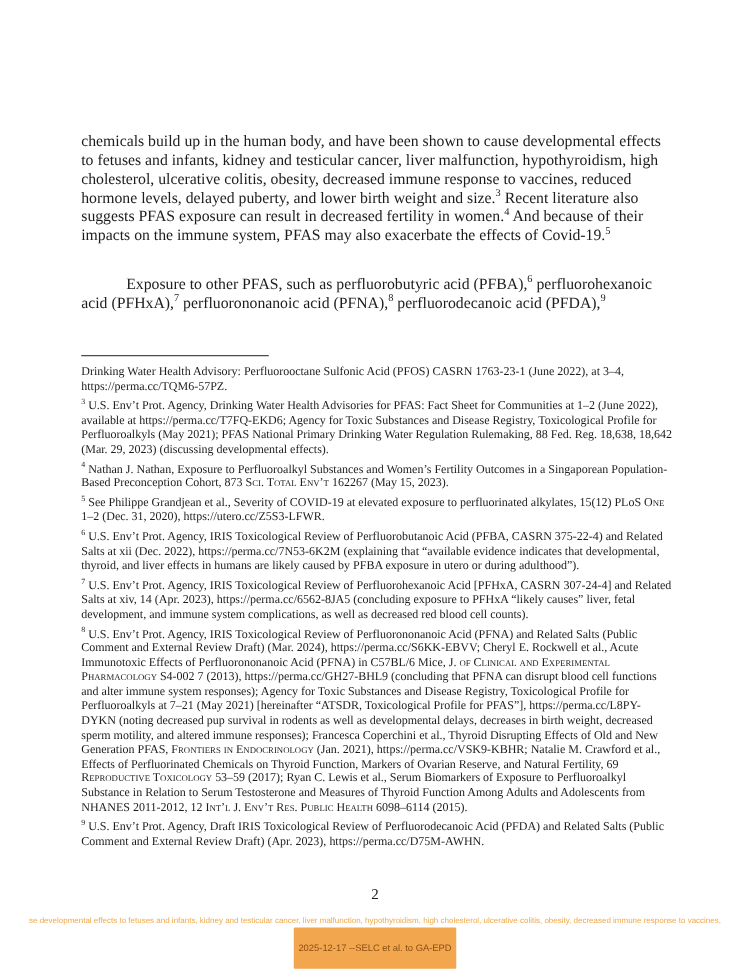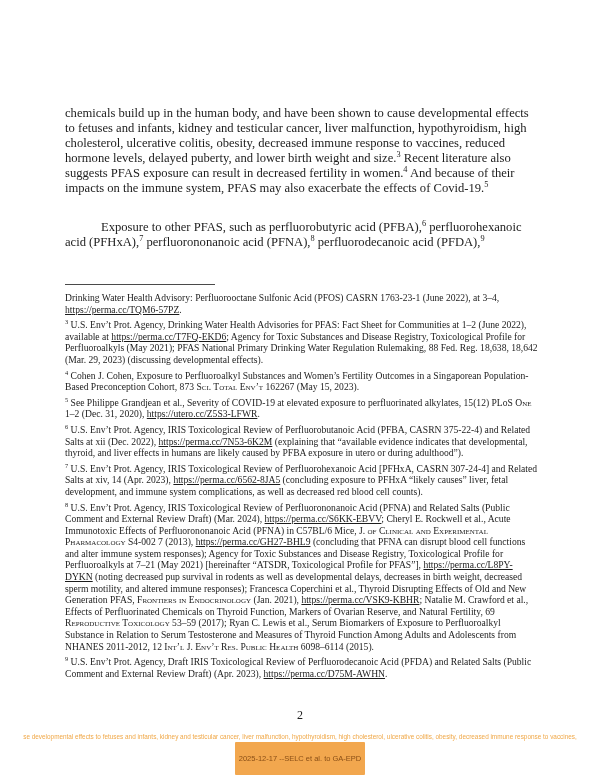--- a/index.html
+++ b/index.html
@@ -7,21 +7,21 @@
     position:relative;width:600px;height:776px;background:#ffffff;overflow:hidden;
     font-family:"Liberation Serif", serif;color:#1c1c1c;
   }
   .body-text{position:absolute;left:65px;top:106px;width:473px;font-size:12.6px;line-height:15px;text-align:left;}
   .body-text p{margin:0;}
   .body-text p.indent{margin-top:24px;text-indent:36px;}
   .footnote-area{position:absolute;left:65px;top:284px;width:474px;font-size:9.6px;line-height:11.6px;}
   .fn-sep{width:150px;border-top:1px solid #4a4a4a;margin-bottom:7px;}
   .footnote-area p{margin:0 0 4px 0;}
   .run-i{}
-  .run-u{text-decoration:underline;}
+  .run-u{}
   .run-sc{font-variant:small-caps;}
   .run-sup{font-size:0.66em;vertical-align:super;line-height:0;}
   .page-number{position:absolute;left:0;top:708px;width:100%;text-align:center;font-size:12px;}
   .annotation-bar{position:absolute;left:0;bottom:0;width:600px;font-family:"Liberation Sans", sans-serif;}
   .annotation-match{font-size:6.4px;line-height:8px;height:8px;white-space:nowrap;overflow:hidden;text-align:center;}
   .annotation-label-row{text-align:center;margin-top:1px;padding-bottom:1px;}
   .annotation-label{display:inline-block;font-size:7.5px;line-height:9px;padding:12px 4px;border-radius:1px;}
 </style>
 </head>
 <body>
@@ -30,21 +30,21 @@
 
   <div class="body-text">
     <p><span>chemicals build up in the human body, and have been shown to cause developmental effects to fetuses and infants, kidney and testicular cancer, liver malfunction, hypothyroidism, high cholesterol, ulcerative colitis, obesity, decreased immune response to vaccines, reduced hormone levels, delayed puberty, and lower birth weight and size.</span><span class="run-sup">3</span><span> Recent literature also suggests PFAS exposure can result in decreased fertility in women.</span><span class="run-sup">4</span><span> And because of their impacts on the immune system, PFAS may also exacerbate the effects of Covid-19.</span><span class="run-sup">5</span></p>
     <p class="indent"><span>Exposure to other PFAS, such as perfluorobutyric acid (PFBA),</span><span class="run-sup">6</span><span> perfluorohexanoic acid (PFHxA),</span><span class="run-sup">7</span><span> perfluorononanoic acid (PFNA),</span><span class="run-sup">8</span><span> perfluorodecanoic acid (PFDA),</span><span class="run-sup">9</span></p>
   </div>
 
   <div class="footnote-area">
     <div class="fn-sep"></div>
     <p><span>Drinking Water Health Advisory: Perfluorooctane Sulfonic Acid (PFOS) CASRN 1763-23-1 (June 2022), at 3–4, </span><span class="run-u">https://perma.cc/TQM6-57PZ</span><span>.</span></p>
     <p><span class="run-sup">3</span><span> U.S. Env’t Prot. Agency, Drinking Water Health Advisories for PFAS: Fact Sheet for Communities at 1–2 (June 2022), </span><span class="run-i">available at</span><span> </span><span class="run-u">https://perma.cc/T7FQ-EKD6</span><span>; Agency for Toxic Substances and Disease Registry, Toxicological Profile for Perfluoroalkyls (May 2021); PFAS National Primary Drinking Water Regulation Rulemaking, 88 Fed. Reg. 18,638, 18,642 (Mar. 29, 2023) (discussing developmental effects).</span></p>
-    <p><span class="run-sup">4</span><span> Cohen J. Cohen, </span><span class="run-i">Exposure to Perfluoroalkyl Substances and Women’s Fertility Outcomes in a Singaporean Population-Based Preconception Cohort</span><span>, 873 </span><span class="run-sc">Sci. Total Env’t</span><span> 162267 (May 15, 2023).</span></p>
+    <p><span class="run-sup">4</span><span> Nathan J. Nathan, </span><span class="run-i">Exposure to Perfluoroalkyl Substances and Women’s Fertility Outcomes in a Singaporean Population-Based Preconception Cohort</span><span>, 873 </span><span class="run-sc">Sci. Total Env’t</span><span> 162267 (May 15, 2023).</span></p>
     <p><span class="run-sup">5</span><span> </span><span class="run-i">See</span><span> Philippe Grandjean et al., </span><span class="run-i">Severity of COVID-19 at elevated exposure to perfluorinated alkylates</span><span>, 15(12) PLoS </span><span class="run-sc">One</span><span> 1–2 (Dec. 31, 2020), </span><span class="run-u">https://utero.cc/Z5S3-LFWR</span><span>.</span></p>
     <p><span class="run-sup">6</span><span> U.S. Env’t Prot. Agency, IRIS Toxicological Review of Perfluorobutanoic Acid (PFBA, CASRN 375-22-4) and Related Salts at xii (Dec. 2022), </span><span class="run-u">https://perma.cc/7N53-6K2M</span><span> (explaining that “available evidence indicates that developmental, thyroid, and liver effects in humans are likely caused by PFBA exposure in utero or during adulthood”).</span></p>
     <p><span class="run-sup">7</span><span> U.S. Env’t Prot. Agency, IRIS Toxicological Review of Perfluorohexanoic Acid [PFHxA, CASRN 307-24-4] and Related Salts at xiv, 14 (Apr. 2023), </span><span class="run-u">https://perma.cc/6562-8JA5</span><span> (concluding exposure to PFHxA “likely causes” liver, fetal development, and immune system complications, as well as decreased red blood cell counts).</span></p>
     <p><span class="run-sup">8</span><span> U.S. Env’t Prot. Agency, IRIS Toxicological Review of Perfluorononanoic Acid (PFNA) and Related Salts (Public Comment and External Review Draft) (Mar. 2024), </span><span class="run-u">https://perma.cc/S6KK-EBVV</span><span>; Cheryl E. Rockwell et al., </span><span class="run-i">Acute Immunotoxic Effects of Perfluorononanoic Acid (PFNA) in C57BL/6 Mice</span><span>, J. </span><span class="run-sc">of Clinical and Experimental Pharmacology</span><span> S4-002 7 (2013), </span><span class="run-u">https://perma.cc/GH27-BHL9</span><span> (concluding that PFNA can disrupt blood cell functions and alter immune system responses); Agency for Toxic Substances and Disease Registry, </span><span class="run-i">Toxicological Profile for Perfluoroalkyls</span><span> at 7–21 (May 2021) [hereinafter “ATSDR, Toxicological Profile for PFAS”], </span><span class="run-u">https://perma.cc/L8PY-DYKN</span><span> (noting decreased pup survival in rodents as well as developmental delays, decreases in birth weight, decreased sperm motility, and altered immune responses); Francesca Coperchini et al., </span><span class="run-i">Thyroid Disrupting Effects of Old and New Generation PFAS</span><span>, </span><span class="run-sc">Frontiers in Endocrinology</span><span> (Jan. 2021), </span><span class="run-u">https://perma.cc/VSK9-KBHR</span><span>; Natalie M. Crawford et al., </span><span class="run-i">Effects of Perfluorinated Chemicals on Thyroid Function, Markers of Ovarian Reserve, and Natural Fertility</span><span>, 69 </span><span class="run-sc">Reproductive Toxicology</span><span> 53–59 (2017); Ryan C. Lewis et al., </span><span class="run-i">Serum Biomarkers of Exposure to Perfluoroalkyl Substance in Relation to Serum Testosterone and Measures of Thyroid Function Among Adults and Adolescents from NHANES 2011-2012</span><span>, 12 </span><span class="run-sc">Int’l J. Env’t Res. Public Health</span><span> 6098–6114 (2015).</span></p>
     <p><span class="run-sup">9</span><span> U.S. Env’t Prot. Agency, Draft IRIS Toxicological Review of Perfluorodecanoic Acid (PFDA) and Related Salts (Public Comment and External Review Draft) (Apr. 2023), </span><span class="run-u">https://perma.cc/D75M-AWHN</span><span>.</span></p>
   </div>
 
   <div class="page-number">2</div>
 
   <div class="annotation-bar">

